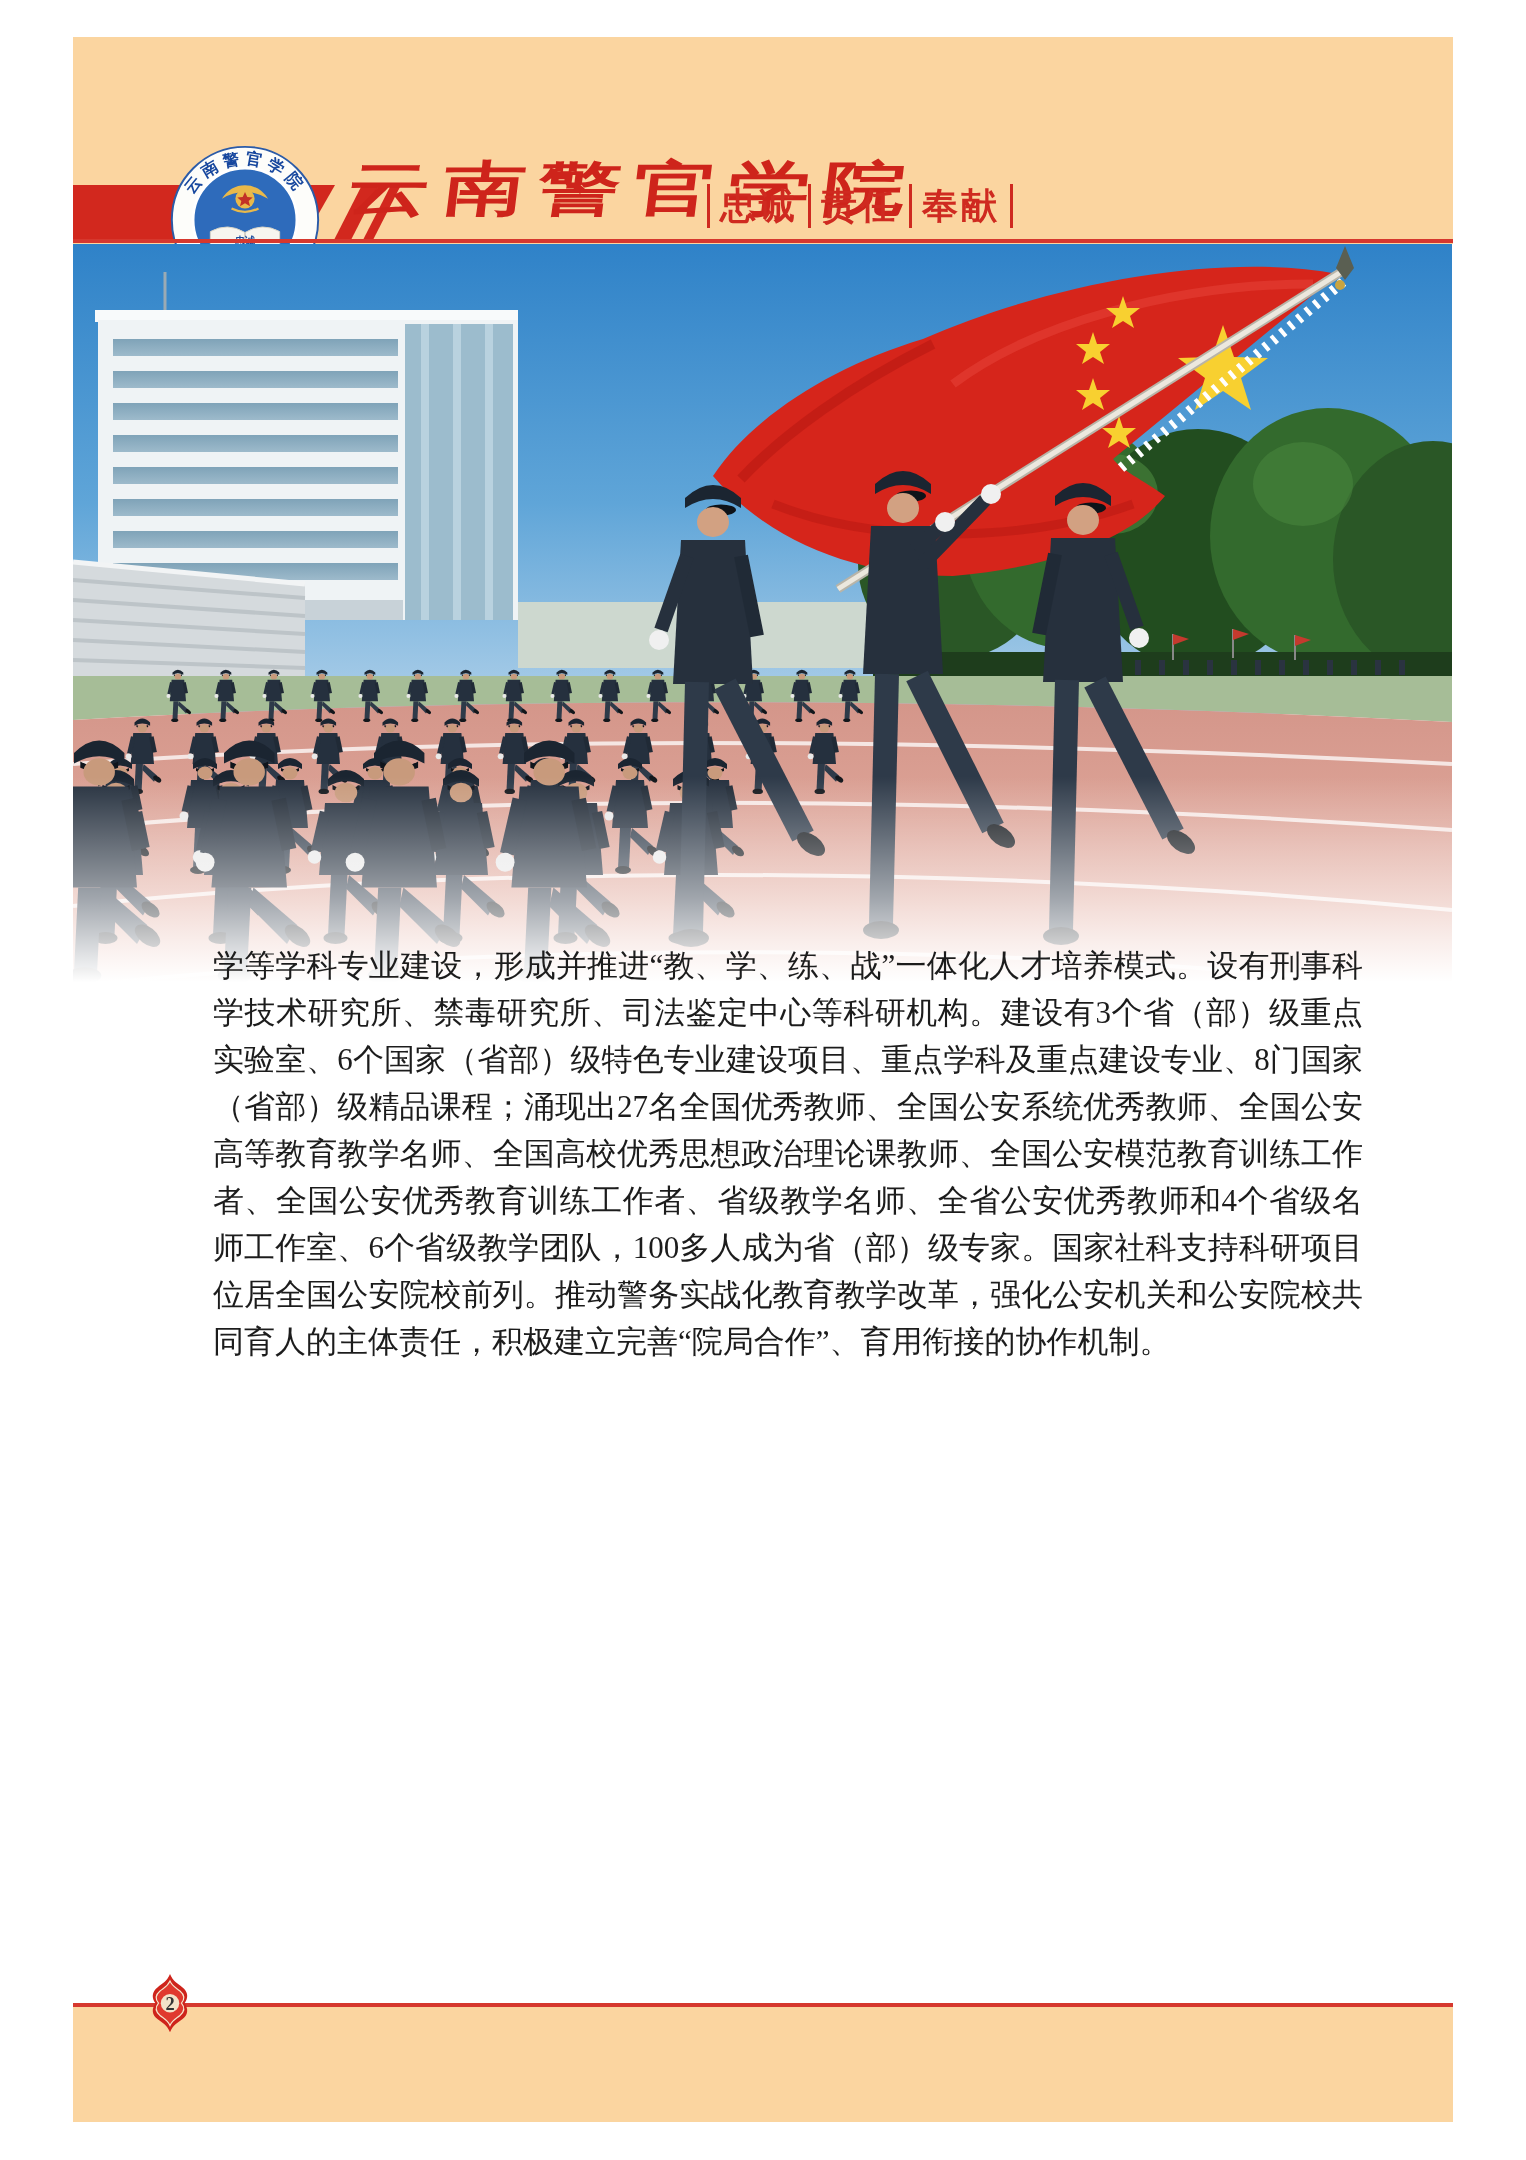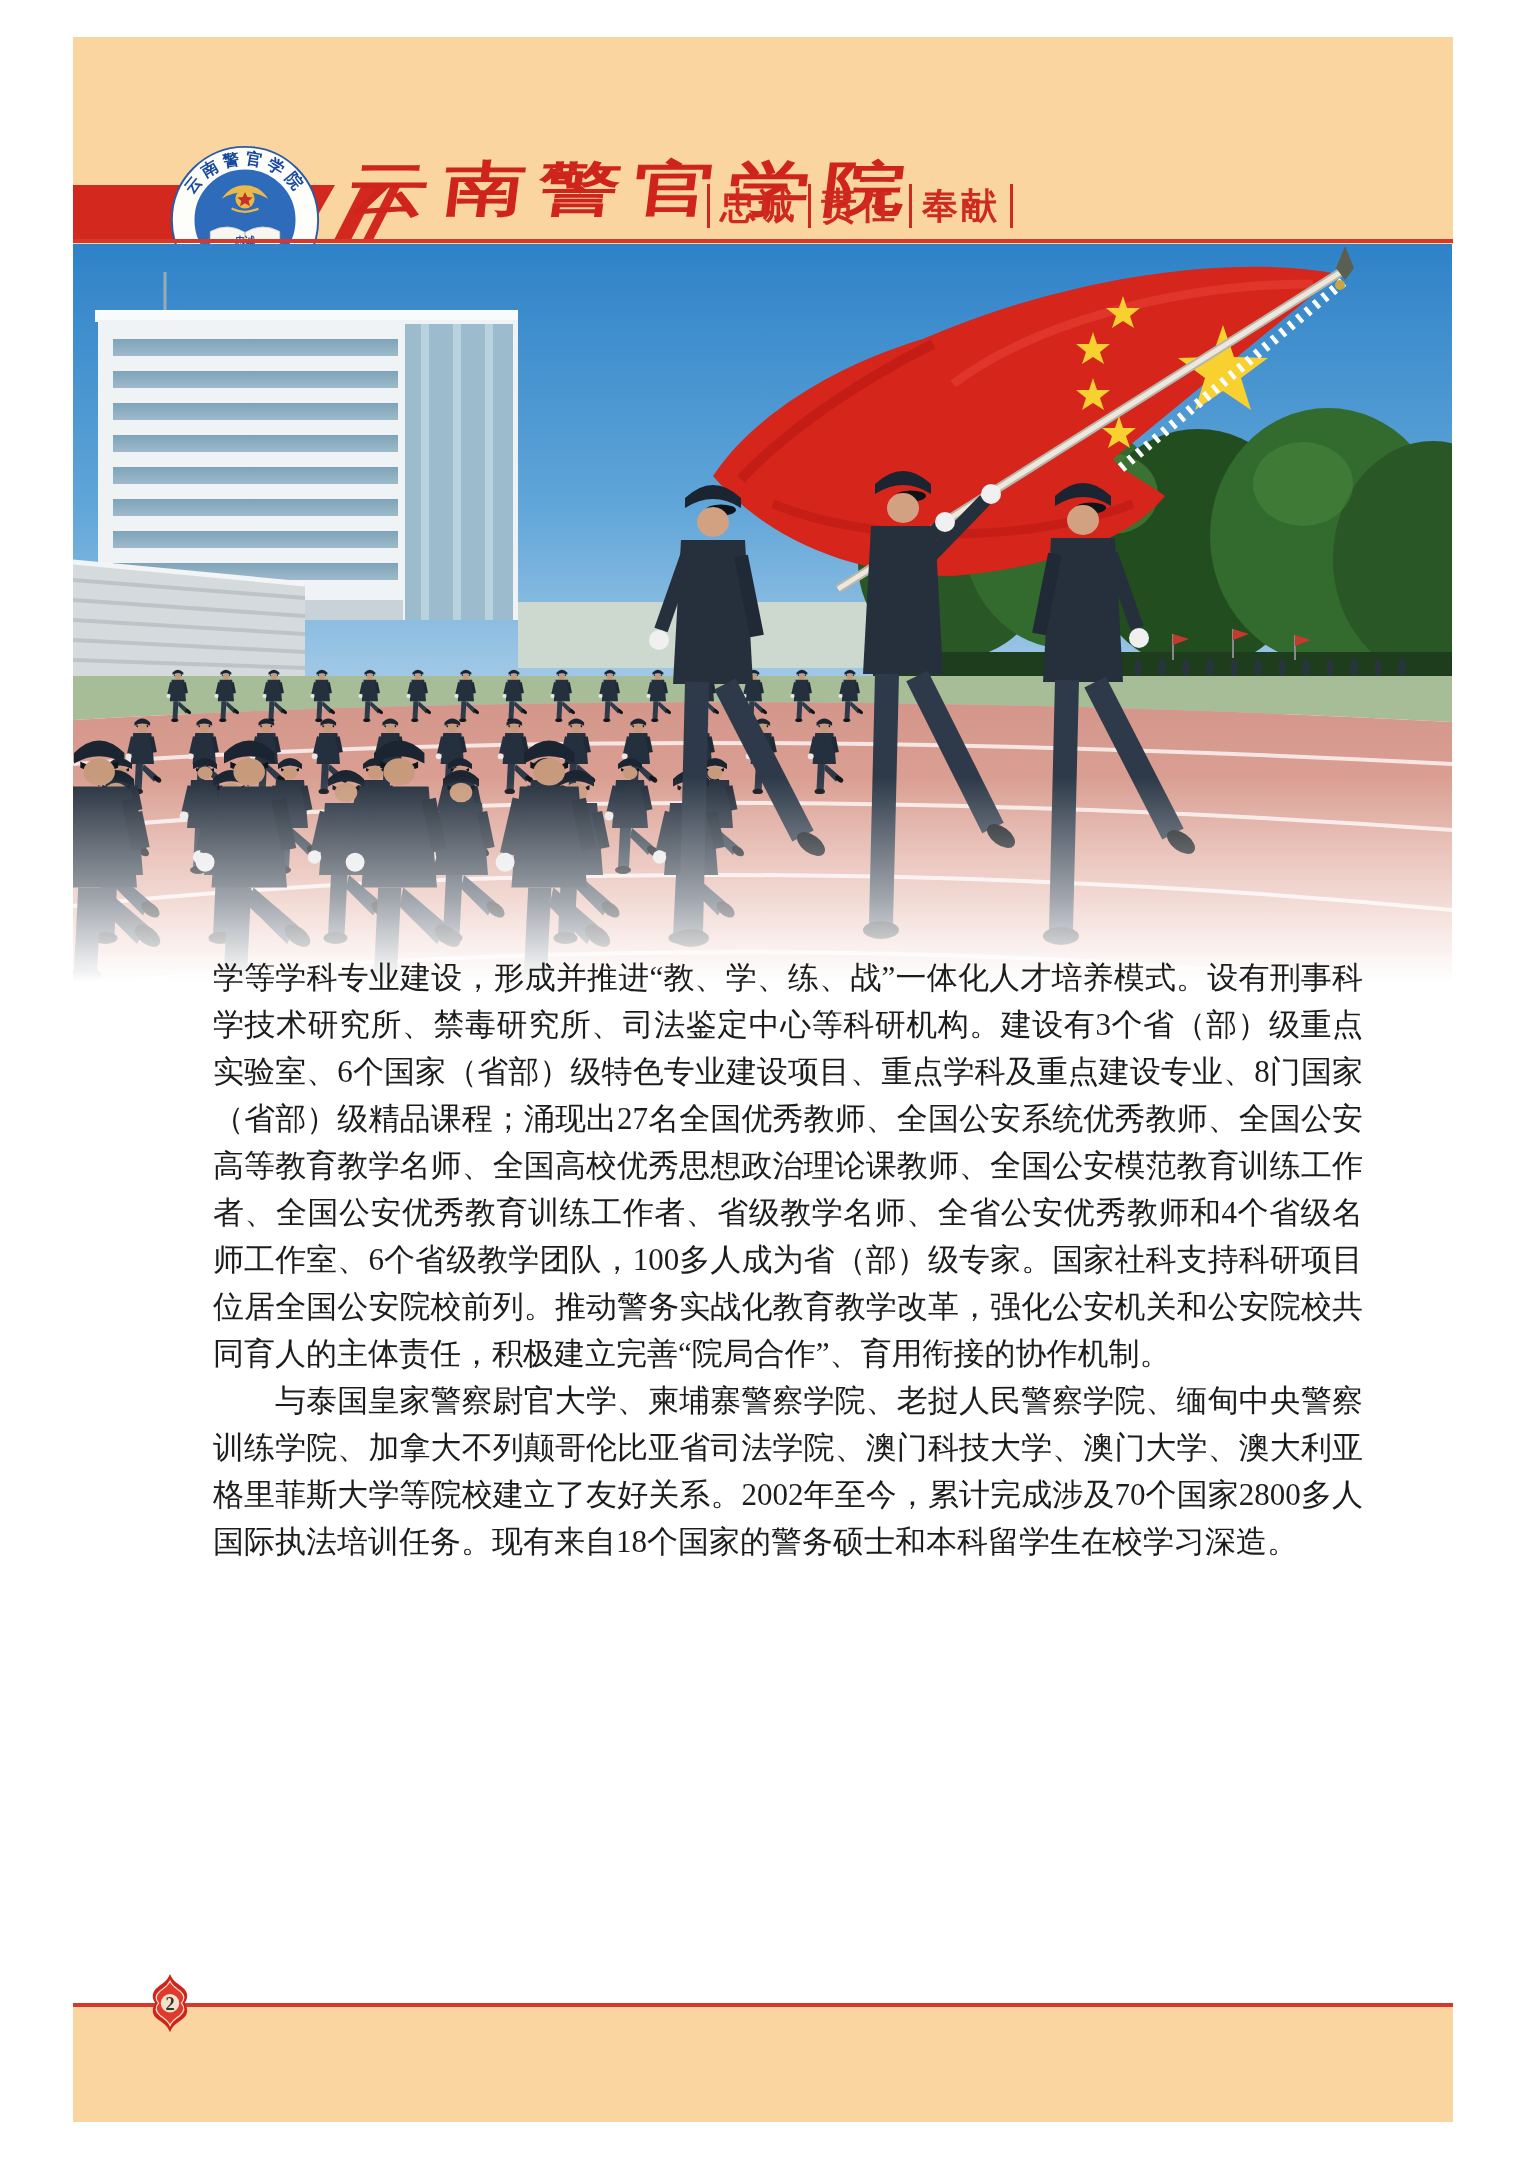--- a/index.html
+++ b/index.html
@@ -29,21 +29,21 @@
   .motto .word{font-size:36px;font-weight:bold;color:#CF2A20;letter-spacing:3px;
                font-family:"Liberation Sans","DejaVu Sans",sans-serif;}
   
   .photo{position:absolute;left:73px;top:244px;width:1379px;height:761px;overflow:hidden;}
   .photo svg{display:block;}
   .photo-fade{position:absolute;left:0;top:0;width:100%;height:100%;
      background:linear-gradient(180deg,rgba(255,255,255,0) 0%,rgba(255,255,255,0) 70%,
                 rgba(255,255,255,.55) 86%,#ffffff 97%);}
   
   .bodytext{position:absolute;left:213px;top:942px;width:1150px;color:#1c1c1c;
-            font-size:31px;line-height:47px;text-align:justify;margin-top:12px;}
+            font-size:31px;line-height:47px;text-align:justify;}
   .bodytext p{margin:0;}
   .bodytext p.indent{text-indent:2em;}
   
   .medallion{position:absolute;left:147px;top:1966px;width:46px;height:76px;}
 </style>
 </head>
 <body>
 
 <div class="page">
 
@@ -329,21 +329,20 @@
           <ellipse cx="988" cy="692" rx="18" ry="9" fill="#12161B"></ellipse>
           <ellipse cx="1108" cy="598" rx="16" ry="9" fill="#12161B" transform="rotate(36 1108 598)"></ellipse>
         </g>
       </g>
     </svg>
     <div class="photo-fade"></div>
   </div>
 
   <div class="bodytext">
     <p>学等学科专业建设，形成并推进“教、学、练、战”一体化人才培养模式。设有刑事科学技术研究所、禁毒研究所、司法鉴定中心等科研机构。建设有3个省（部）级重点实验室、6个国家（省部）级特色专业建设项目、重点学科及重点建设专业、8门国家（省部）级精品课程；涌现出27名全国优秀教师、全国公安系统优秀教师、全国公安高等教育教学名师、全国高校优秀思想政治理论课教师、全国公安模范教育训练工作者、全国公安优秀教育训练工作者、省级教学名师、全省公安优秀教师和4个省级名师工作室、6个省级教学团队，100多人成为省（部）级专家。国家社科支持科研项目位居全国公安院校前列。推动警务实战化教育教学改革，强化公安机关和公安院校共同育人的主体责任，积极建立完善“院局合作”、育用衔接的协作机制。</p>
-    <p class="indent">与泰国皇家警察尉官大学、柬埔寨警察学院、老挝人民警察学院、缅甸中央警察训练学院、加拿大不列颠哥伦比亚省司法学院、澳门科技大学、澳门大学、澳大利亚格里菲斯大学等院校建立了友好关系。2002年至今，累计完成涉及70个国家2800多人国际执法培训任务。现有来自18个国家的警务硕士和本科留学生在校学习深造。</p>
   </div>
 
   <div class="rule rule-bottom"></div>
   <div class="cream-bottom"></div>
   <div class="medallion">
     <svg viewBox="0 0 60 84" width="46" height="76">
       <path d="M30,3 C34,13 40,15 46,20 C54,26 54,34 49,41 C54,48 54,56 46,62
                C40,67 34,69 30,79 C26,69 20,67 14,62 C6,56 6,48 11,41
                C6,34 6,26 14,20 C20,15 26,13 30,3 Z" fill="#CE241B"></path>
       <path d="M30,12 C33,19 38,21 43,25 C49,30 49,36 45,41 C49,46 49,52 43,57

